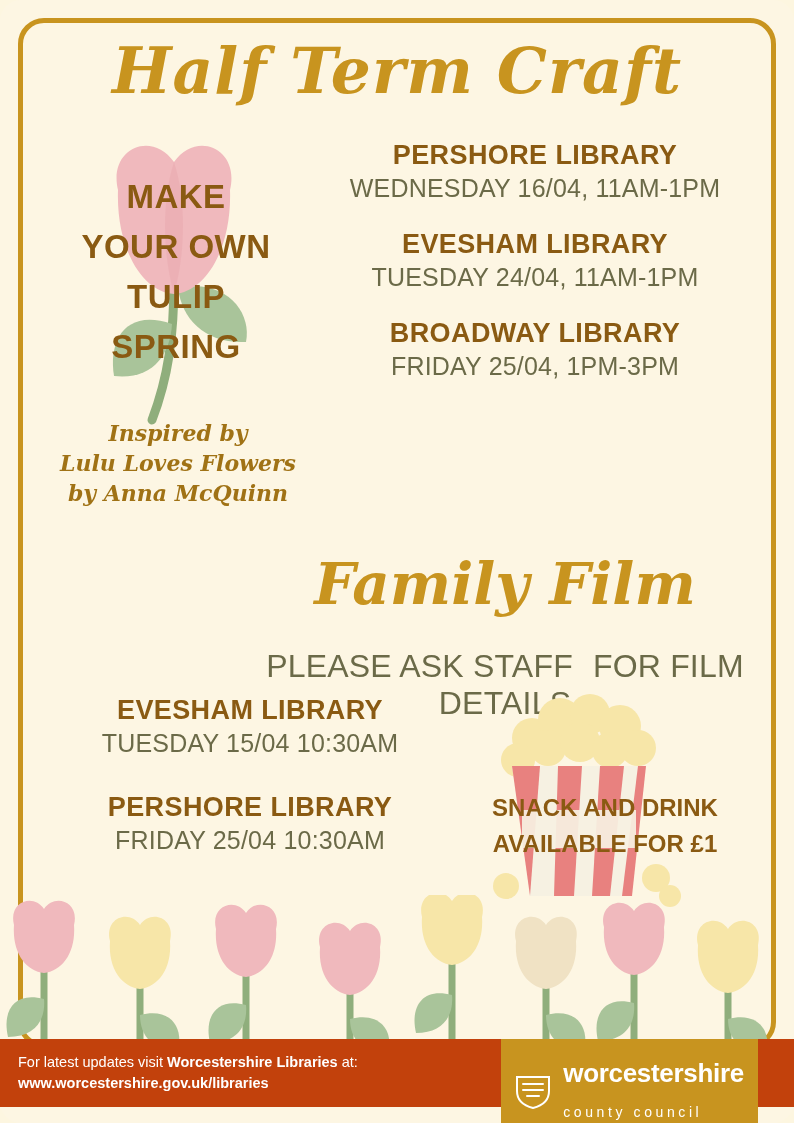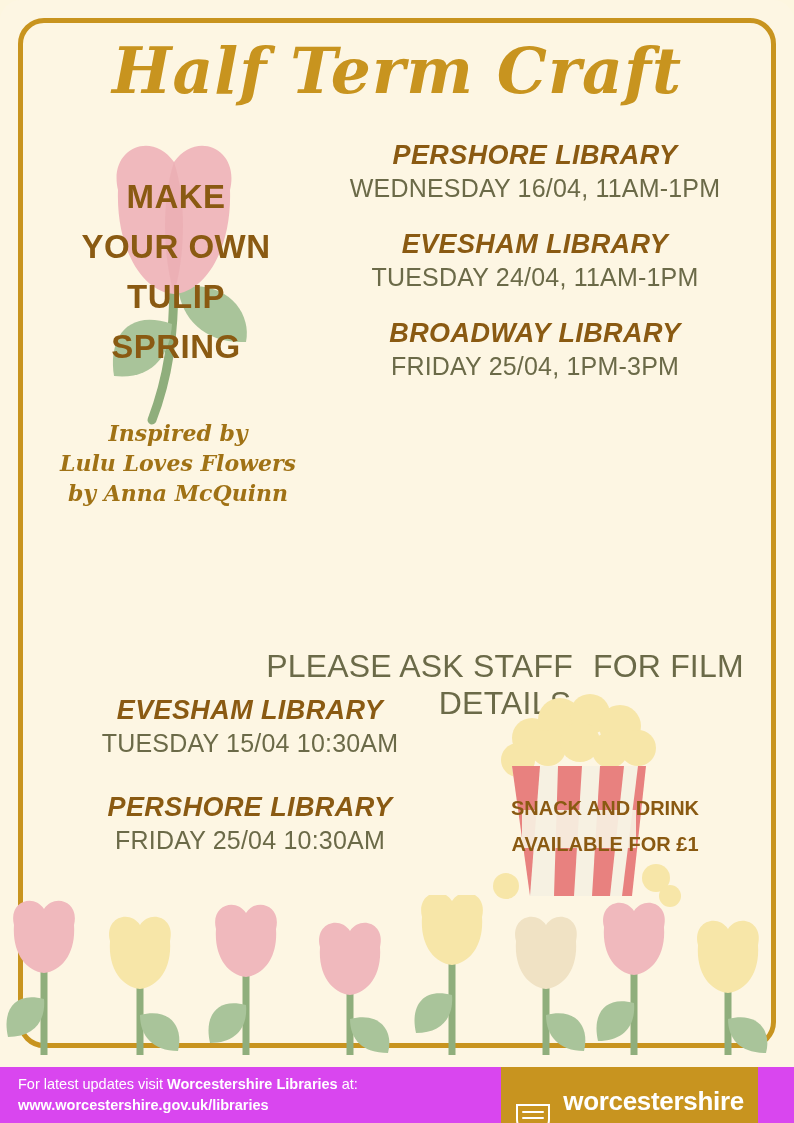--- a/index.html
+++ b/index.html
@@ -96,21 +96,20 @@
     width: 470px;
     text-align: center;
   }
   .session { margin-bottom: 26px; }
   .session .lib {
     color: #8a5a12;
     font-weight: bold;
     font-size: 27px;
     letter-spacing: 0.4px;
     margin-bottom: 3px;
-    font-style: italic;
   }
   .session .when {
     color: #6b6a48;
     font-size: 25px;
     letter-spacing: 0.2px;
   }
 
   
   .film-title {
     position: absolute;
@@ -155,41 +154,41 @@
   }
 
   .snack {
     position: absolute;
     left: 440px;
     top: 790px;
     width: 330px;
     text-align: center;
     color: #8a5a12;
     font-weight: bold;
-    font-size: 20px;
+    font-size: 24px;
     line-height: 36px;
   }
 
   
   .tulip-border {
     position: absolute;
     left: 0;
     bottom: 68px;
     width: 794px;
     height: 160px;
   }
 
   
   .footer {
     position: absolute;
     left: 0;
-    bottom: 0;
+    bottom: 16px;
     width: 794px;
-    height: 56px;
-    background: #d946ef;
+    height: 68px;
+    background: #c2410c;
     color: #ffffff;
     display: flex;
     align-items: center;
   }
   .footer-text {
     padding-left: 18px;
     font-size: 14.5px;
     line-height: 21px;
   }
   .footer-text b { font-weight: bold; }
@@ -260,20 +259,21 @@
     <div class="session">
       <div class="lib">EVESHAM LIBRARY</div>
       <div class="when">TUESDAY 24/04, 11AM-1PM</div>
     </div>
     <div class="session">
       <div class="lib">BROADWAY LIBRARY</div>
       <div class="when">FRIDAY 25/04, 1PM-3PM</div>
     </div>
   </div>
 
+  <div class="film-title">Family Film</div>
   <div class="film-sub">
     <span>PLEASE ASK STAFF</span><span class="gap"></span><span>FOR FILM DETAILS</span>
   </div>
 
   <div class="film-sessions">
     <div class="session">
       <div class="lib">EVESHAM LIBRARY</div>
       <div class="when">TUESDAY 15/04 10:30AM</div>
     </div>
     <div class="session">

